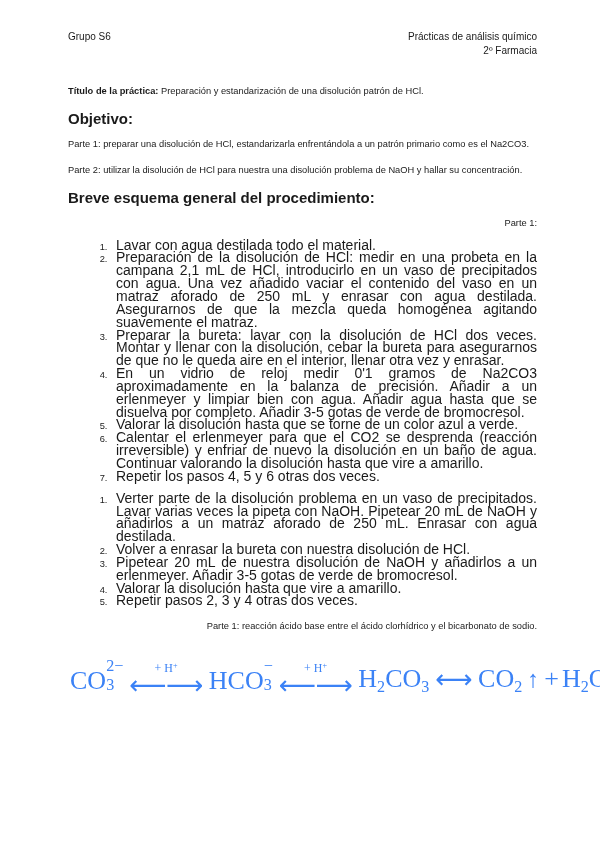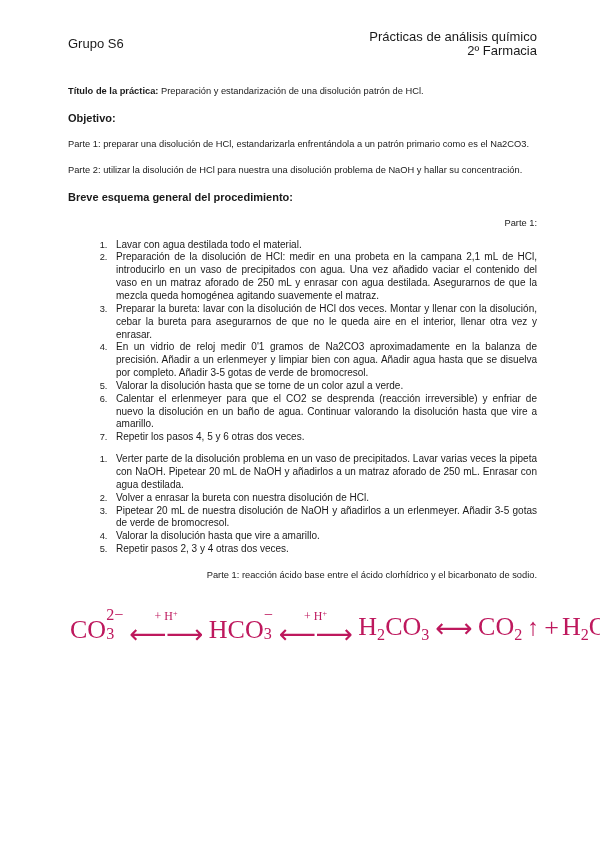--- a/index.html
+++ b/index.html
@@ -18,34 +18,34 @@
   .page {
     position: relative;
     width: 600px;
     height: 848px;
     background: #ffffff;
     box-sizing: border-box;
     padding: 30px 63px 0 68px;
   }
   .header-row {
     display: flex;
-    align-items: center;
+    align-items: flex-start;
     justify-content: space-between;
-    font-size: 13px;
+    font-size: 10px;
     line-height: 14px;
   }
   .header-left {
     text-align: left;
   }
   .header-right {
     text-align: right;
   }
   
   .bold-head {
-    font-size: 11px;
+    font-size: 15px;
     font-weight: bold;
     line-height: 13px;
     margin: 14px 0 0 0;
   }
   .para {
     font-size: 9.3px;
     line-height: 12.9px;
     margin: 13px 0 0 0;
     text-align: justify;
   }
@@ -55,21 +55,21 @@
   .para .lead {
     font-weight: bold;
   }
   .tight {
     margin-top: 27px;
   }
   
   ol.steps {
     margin: 9px 0 0 0;
     padding: 0 0 0 42px;
-    font-size: 10px;
+    font-size: 14px;
     line-height: 12.85px;
     list-style-position: outside;
   }
   ol.steps > li {
     text-align: justify;
     padding-left: 6px;
     margin: 0;
   }
   ol.steps > li::marker {
     font-size: 9.3px;
@@ -78,21 +78,21 @@
   .equation {
     margin: 28px 0 0 0;
     padding-left: 2px;
     font-family: "Liberation Serif", serif;
     font-size: 26px;
     line-height: 1.25;
     white-space: nowrap;
     display: flex;
     align-items: center;
     justify-content: flex-start;
-    color: #be185d;
+    color: #3b82f6;
   }
   .eq-term {
     display: inline-block;
   }
   .eq-sub {
     font-size: 0.62em;
     vertical-align: -0.28em;
   }
   
   .eq-stack {

